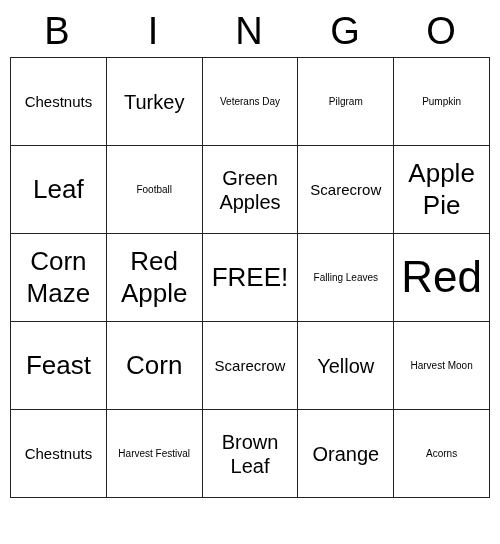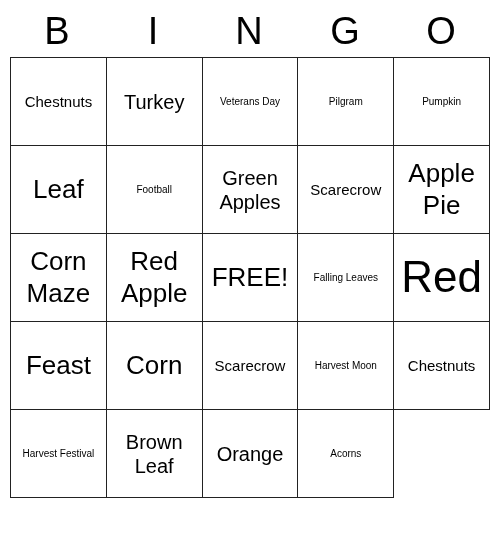--- a/index.html
+++ b/index.html
@@ -119,20 +119,23 @@
       <div class="bingo-cell">
         <span class="size-xlarge">Feast</span>
       </div>
       <div class="bingo-cell">
         <span class="size-xlarge">Corn</span>
       </div>
       <div class="bingo-cell">
         <span class="size-small">Scarecrow</span>
       </div>
       <div class="bingo-cell">
+        <span class="size-large">Yellow</span>
+      </div>
+      <div class="bingo-cell">
         <span class="size-medium">Harvest Moon</span>
       </div>
       <div class="bingo-cell">
         <span class="size-small">Chestnuts</span>
       </div>
       <div class="bingo-cell">
         <span class="size-medium">Harvest Festival</span>
       </div>
       <div class="bingo-cell">
         <span class="size-large">Brown Leaf</span>

